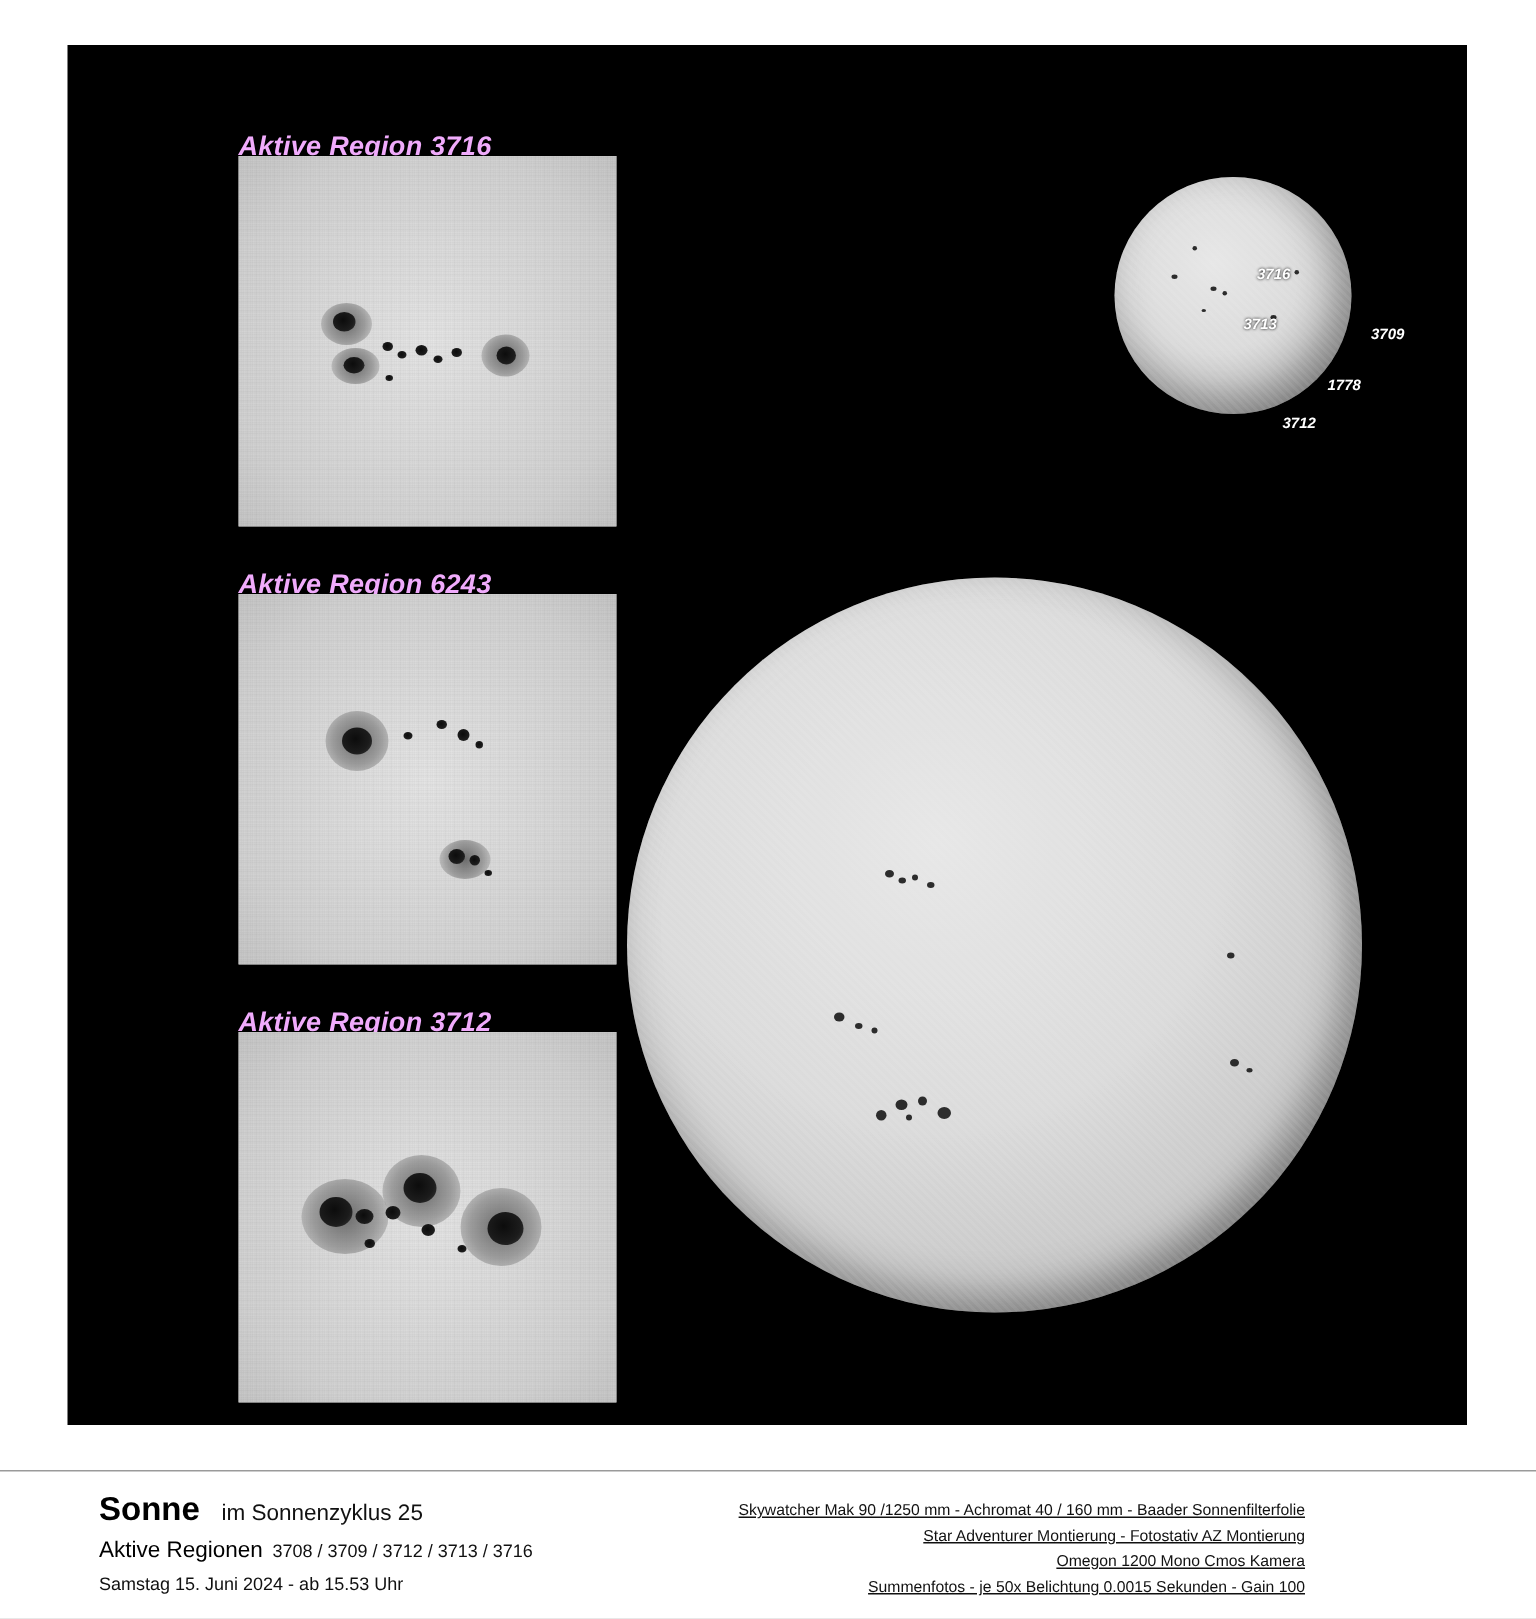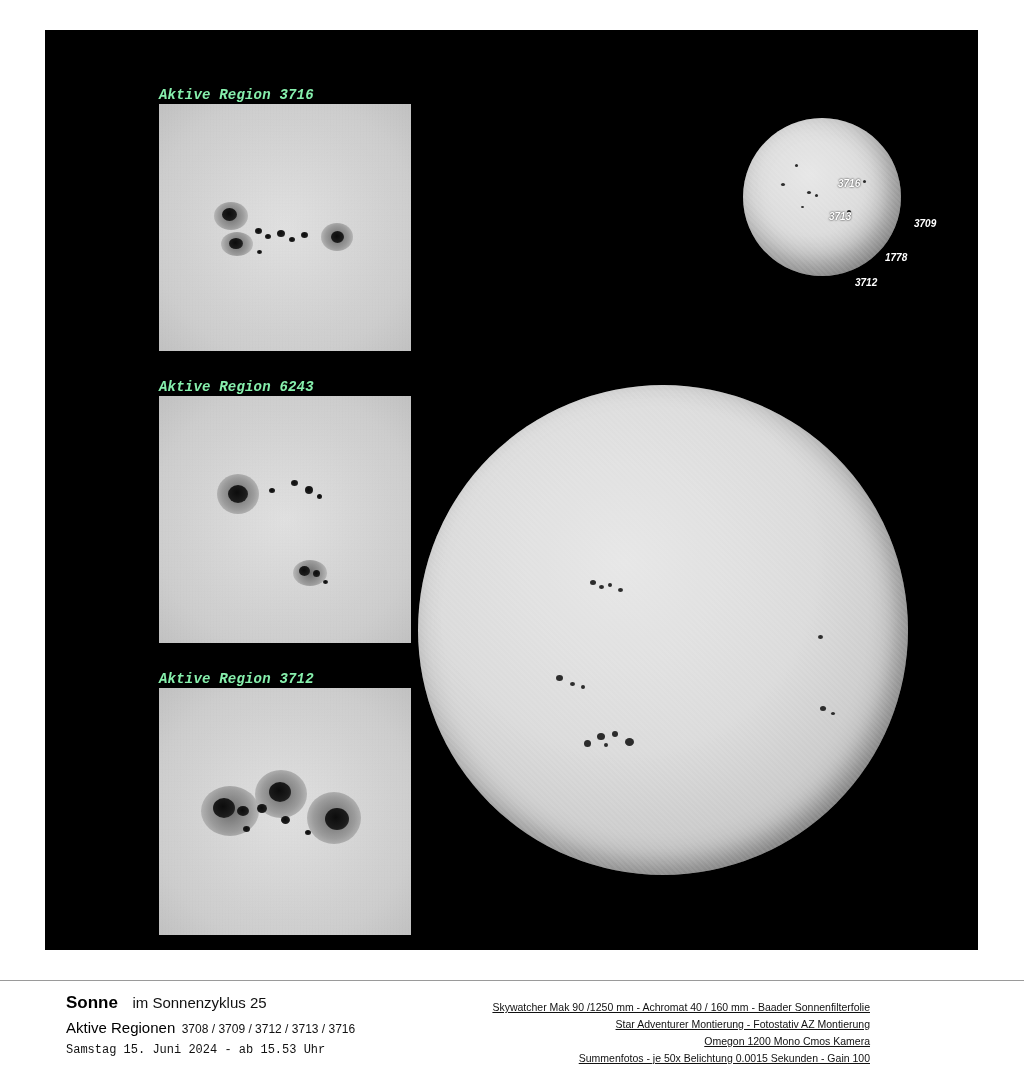--- a/index.html
+++ b/index.html
@@ -42,27 +42,26 @@
   .closeup .noise {
     position: absolute;
     inset: 0;
     background:
       repeating-linear-gradient(0deg, rgba(0,0,0,0.035) 0px, rgba(0,0,0,0.0) 1px, rgba(0,0,0,0.03) 2px, rgba(0,0,0,0.0) 3px),
       repeating-linear-gradient(90deg, rgba(0,0,0,0.035) 0px, rgba(0,0,0,0.0) 1px, rgba(0,0,0,0.025) 2px, rgba(0,0,0,0.0) 3px),
       radial-gradient(ellipse at 50% 50%, #e6e6e6 0%, #d2d2d2 75%, #c6c6c6 100%);
   }
   .closeup-label {
     position: absolute;
-    color: #86efac;
+    color: #f0abfc;
     font-style: italic;
     font-weight: bold;
-    font-size: 14px;
+    font-size: 18px;
     letter-spacing: 0.2px;
     white-space: nowrap;
-    font-family: Liberation Mono, monospace;
   }
   .umbra {
     position: absolute;
     border-radius: 50%;
     background: radial-gradient(circle at 45% 42%, #0c0c0c 0%, #1c1c1c 60%, #3a3a3a 100%);
   }
   .penumbra {
     position: absolute;
     border-radius: 50%;
     background: radial-gradient(circle at 50% 50%, rgba(90,90,90,0.85) 0%, rgba(135,135,135,0.75) 55%, rgba(190,190,190,0.15) 100%);
@@ -118,38 +117,38 @@
     background: #ffffff;
   }
   .cap-left {
     position: absolute;
     left: 66px;
     top: 8px;
     color: #111111;
   }
   .cap-line { margin-bottom: 6px; white-space: nowrap; }
   .cap-title {
-    font-size: 17px;
+    font-size: 22px;
     font-weight: bold;
     color: #000000;
   }
   .cap-sub1 {
     font-size: 15px;
     font-weight: normal;
     margin-left: 10px;
   }
   .cap-h2 {
     font-size: 15px;
     color: #000000;
   }
   .cap-h2-tail {
     font-size: 12px;
     margin-left: 2px;
   }
-  .cap-date { font-size: 12px; font-family: Liberation Mono, monospace; }
+  .cap-date { font-size: 12px; }
 
   .cap-right {
     position: absolute;
     left: 420px;
     top: 14px;
     width: 450px;
     text-align: right;
     font-size: 10.5px;
     color: #111111;
     line-height: 17px;

